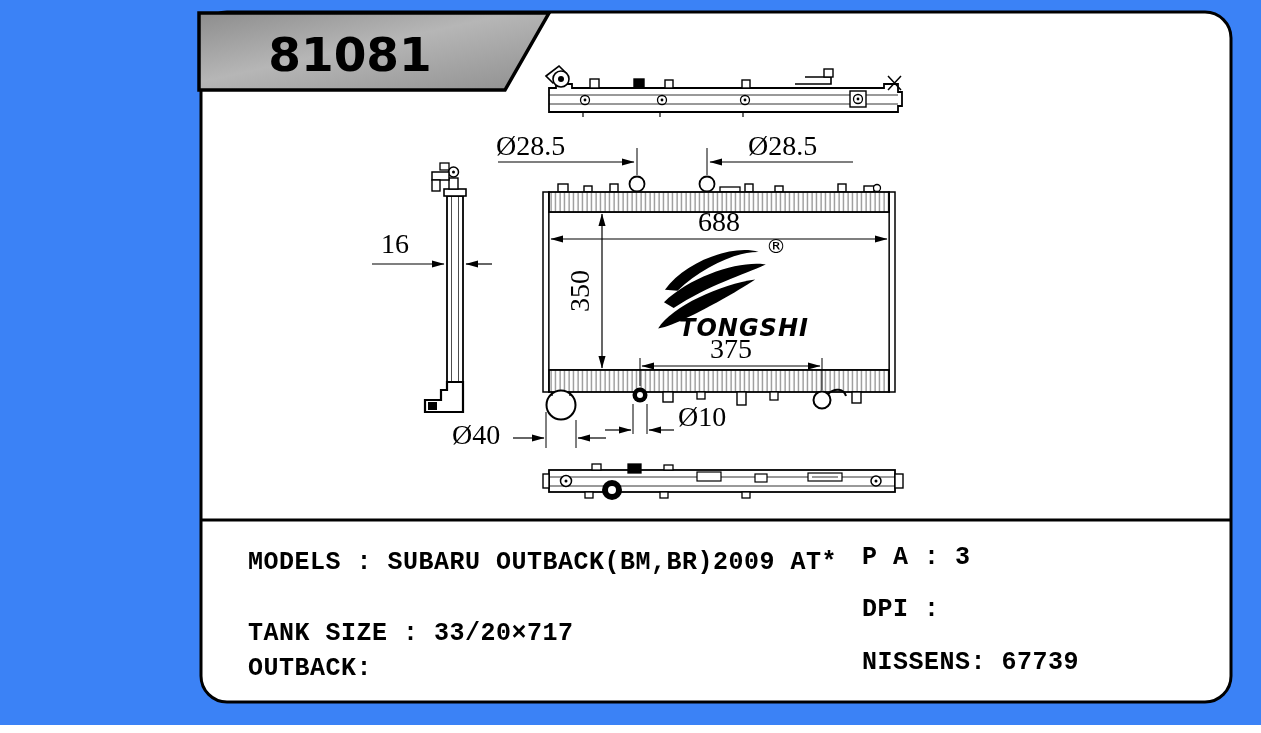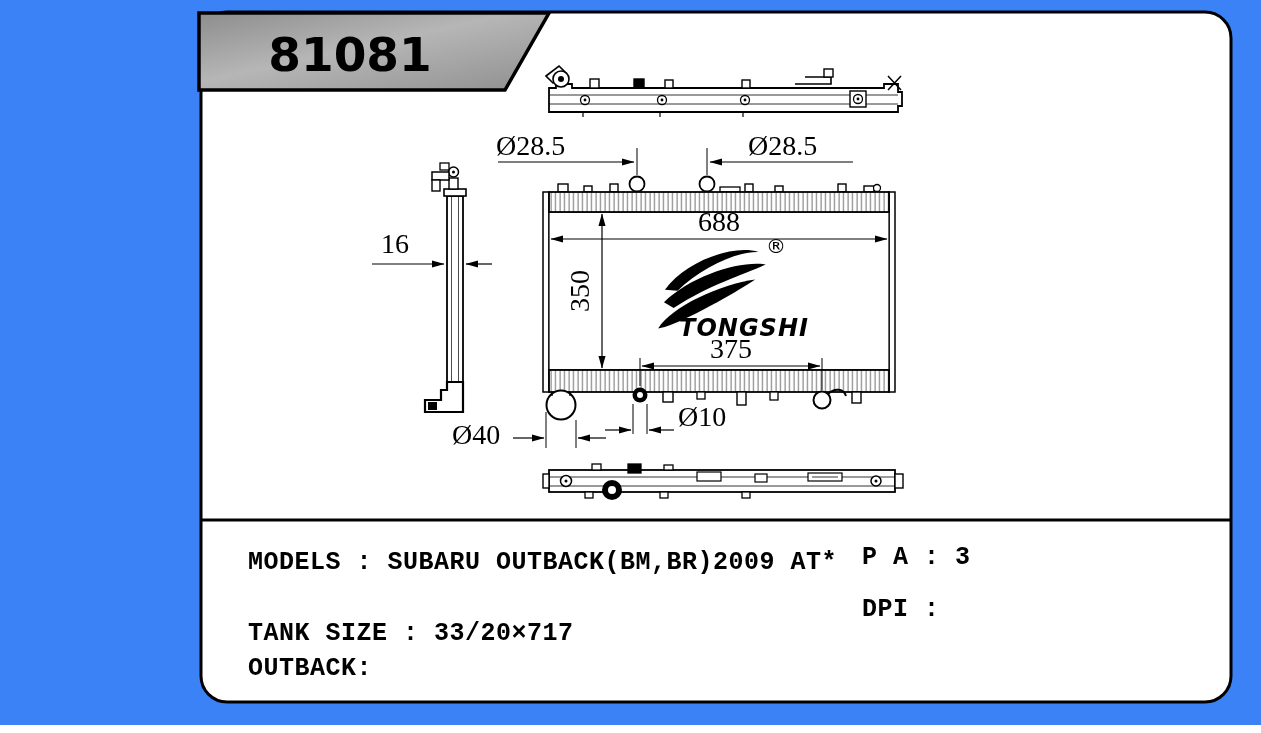--- a/index.html
+++ b/index.html
@@ -179,14 +179,15 @@
       <text x="766" y="253" font-size="20" fill="#000" font-family="&quot;DejaVu Sans&quot;, sans-serif">®</text>
       <text x="744" y="336" text-anchor="middle" font-size="24" font-style="italic" font-weight="bold" letter-spacing="1" fill="#000" font-family="&quot;DejaVu Sans&quot;, sans-serif">TONGSHI</text>
     </g>
   </svg>
 
   <div class="spec" style="left:248px; top:548px;">MODELS : SUBARU OUTBACK(BM,BR)2009 AT*</div>
   <div class="spec" style="left:248px; top:619px;">TANK SIZE : 33/20×717</div>
   <div class="spec" style="left:248px; top:654px;">OUTBACK:</div>
   <div class="spec" style="left:862px; top:543px;">P A : 3</div>
   <div class="spec" style="left:862px; top:579px;margin-top:16px;">DPI :</div>
+  <div class="spec" style="left:862px; top:648px;">NISSENS: 67739</div>
 
 </div>
 
 </body></html>

